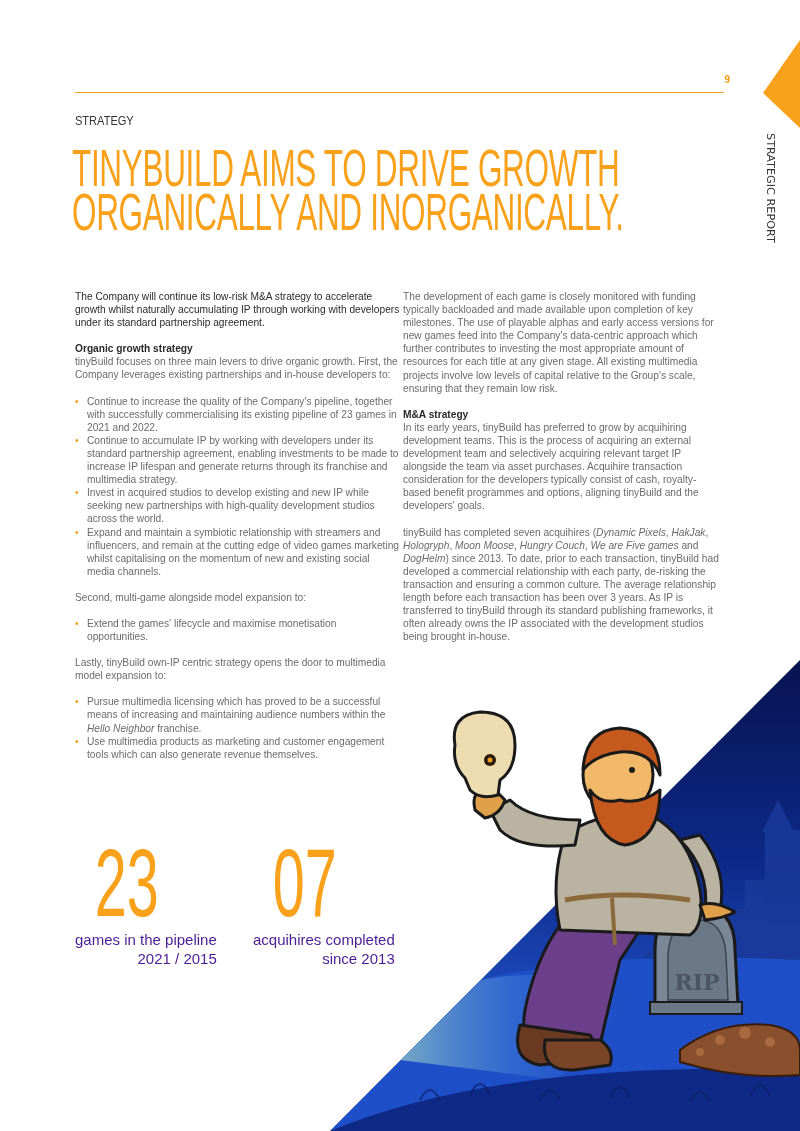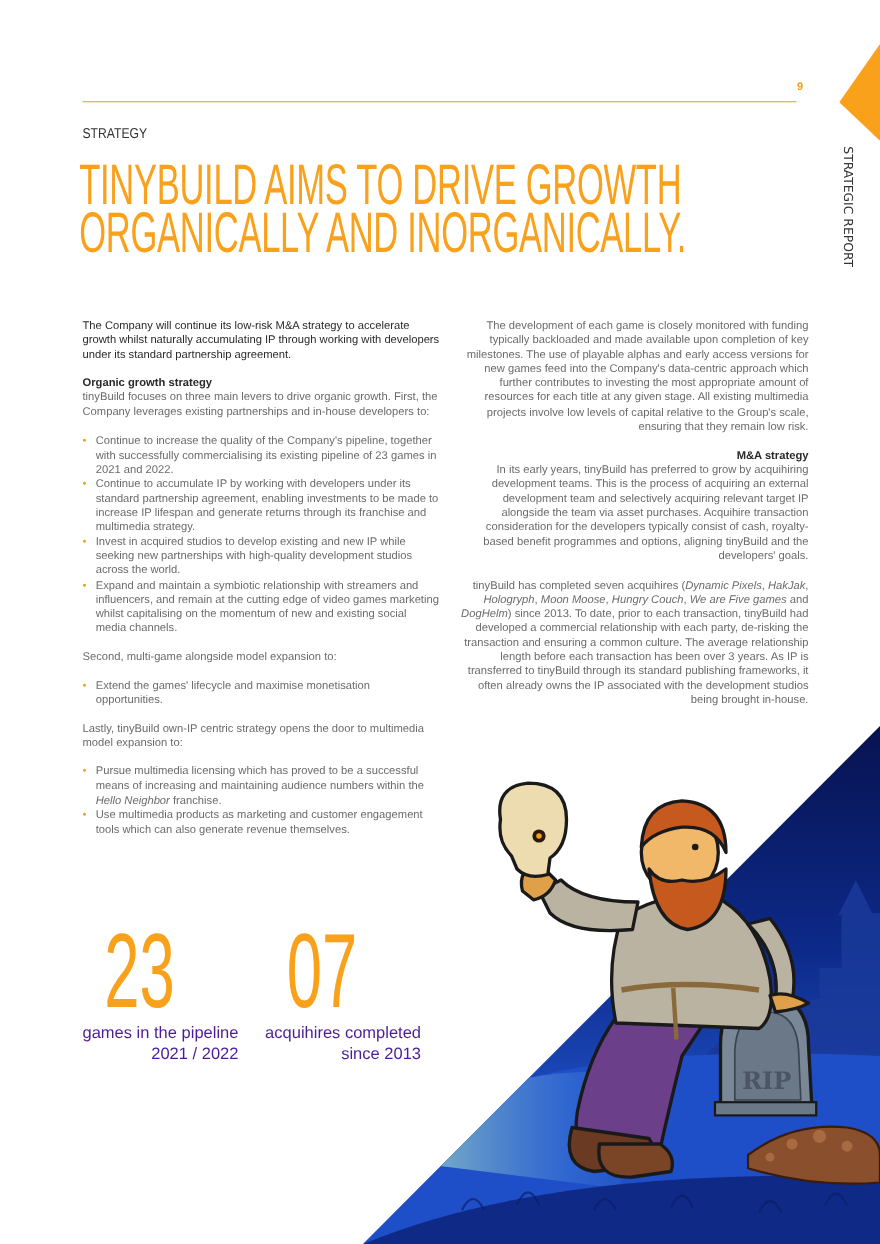--- a/index.html
+++ b/index.html
@@ -38,21 +38,21 @@
     font-size: 52px; line-height: 44px; color: #f9a11b;
     font-weight: normal; margin: 0; letter-spacing: -0.5px;
     transform: scaleX(0.605); transform-origin: left top;
     text-transform: uppercase; white-space: nowrap;
   }
   .col {
     position: absolute; top: 290px; width: 325px;
     font-size: 10.2px; line-height: 13.1px; color: #6b6b6b;
   }
   .col.left { left: 75px; }
-  .col.right { left: 415px; width: 320px; text-align: right; }
+  .col.right { left: 403px; width: 320px; }
   .col p { margin: 0 0 13px 0; }
   .intro { color: #2a2a2a; }
   .subhead { color: #2a2a2a; font-weight: bold; display: block; }
   ul.bullets { list-style: none; margin: 0 0 13px 0; padding: 0; }
   ul.bullets li { position: relative; padding-left: 12px; }
   ul.bullets li::before {
     content: "\2022"; position: absolute; left: 0; top: 0;
     color: #f39c12;
   }
   em { font-style: italic; }
@@ -200,23 +200,23 @@
     <span>In its early years, tinyBuild has preferred to grow by acquihiring development teams. This is the process of acquiring an external development team and selectively acquiring relevant target IP alongside the team via asset purchases. Acquihire transaction consideration for the developers typically consist of cash, royalty-based benefit programmes and options, aligning tinyBuild and the developers' goals.</span>
   </p>
   <p><span>tinyBuild has completed seven acquihires (</span><em>Dynamic Pixels</em><span>, </span><em>HakJak</em><span>, </span><em>Hologryph</em><span>, </span><em>Moon Moose</em><span>, </span><em>Hungry Couch</em><span>, </span><em>We are Five games</em><span> and </span><em>DogHelm</em><span>) since 2013. To date, prior to each transaction, tinyBuild had developed a commercial relationship with each party, de-risking the transaction and ensuring a common culture. The average relationship length before each transaction has been over 3 years. As IP is transferred to tinyBuild through its standard publishing frameworks, it often already owns the IP associated with the development studios being brought in-house.</span></p>
 </div>
 
 <div class="stats">
   <div class="stat" style="left:0">
     <div class="stat-number">23</div>
     <div class="stat-label">
       <span>games in the pipeline</span><br>
-      <span>2021 / 2022</span>
+      <span>2021 / 2015</span>
     </div>
   </div>
-  <div class="stat" style="left:166px">
+  <div class="stat" style="left:178px">
     <div class="stat-number">07</div>
     <div class="stat-label">
       <span>acquihires completed</span><br>
       <span>since 2013</span>
     </div>
   </div>
 </div>
 
 </body></html>

